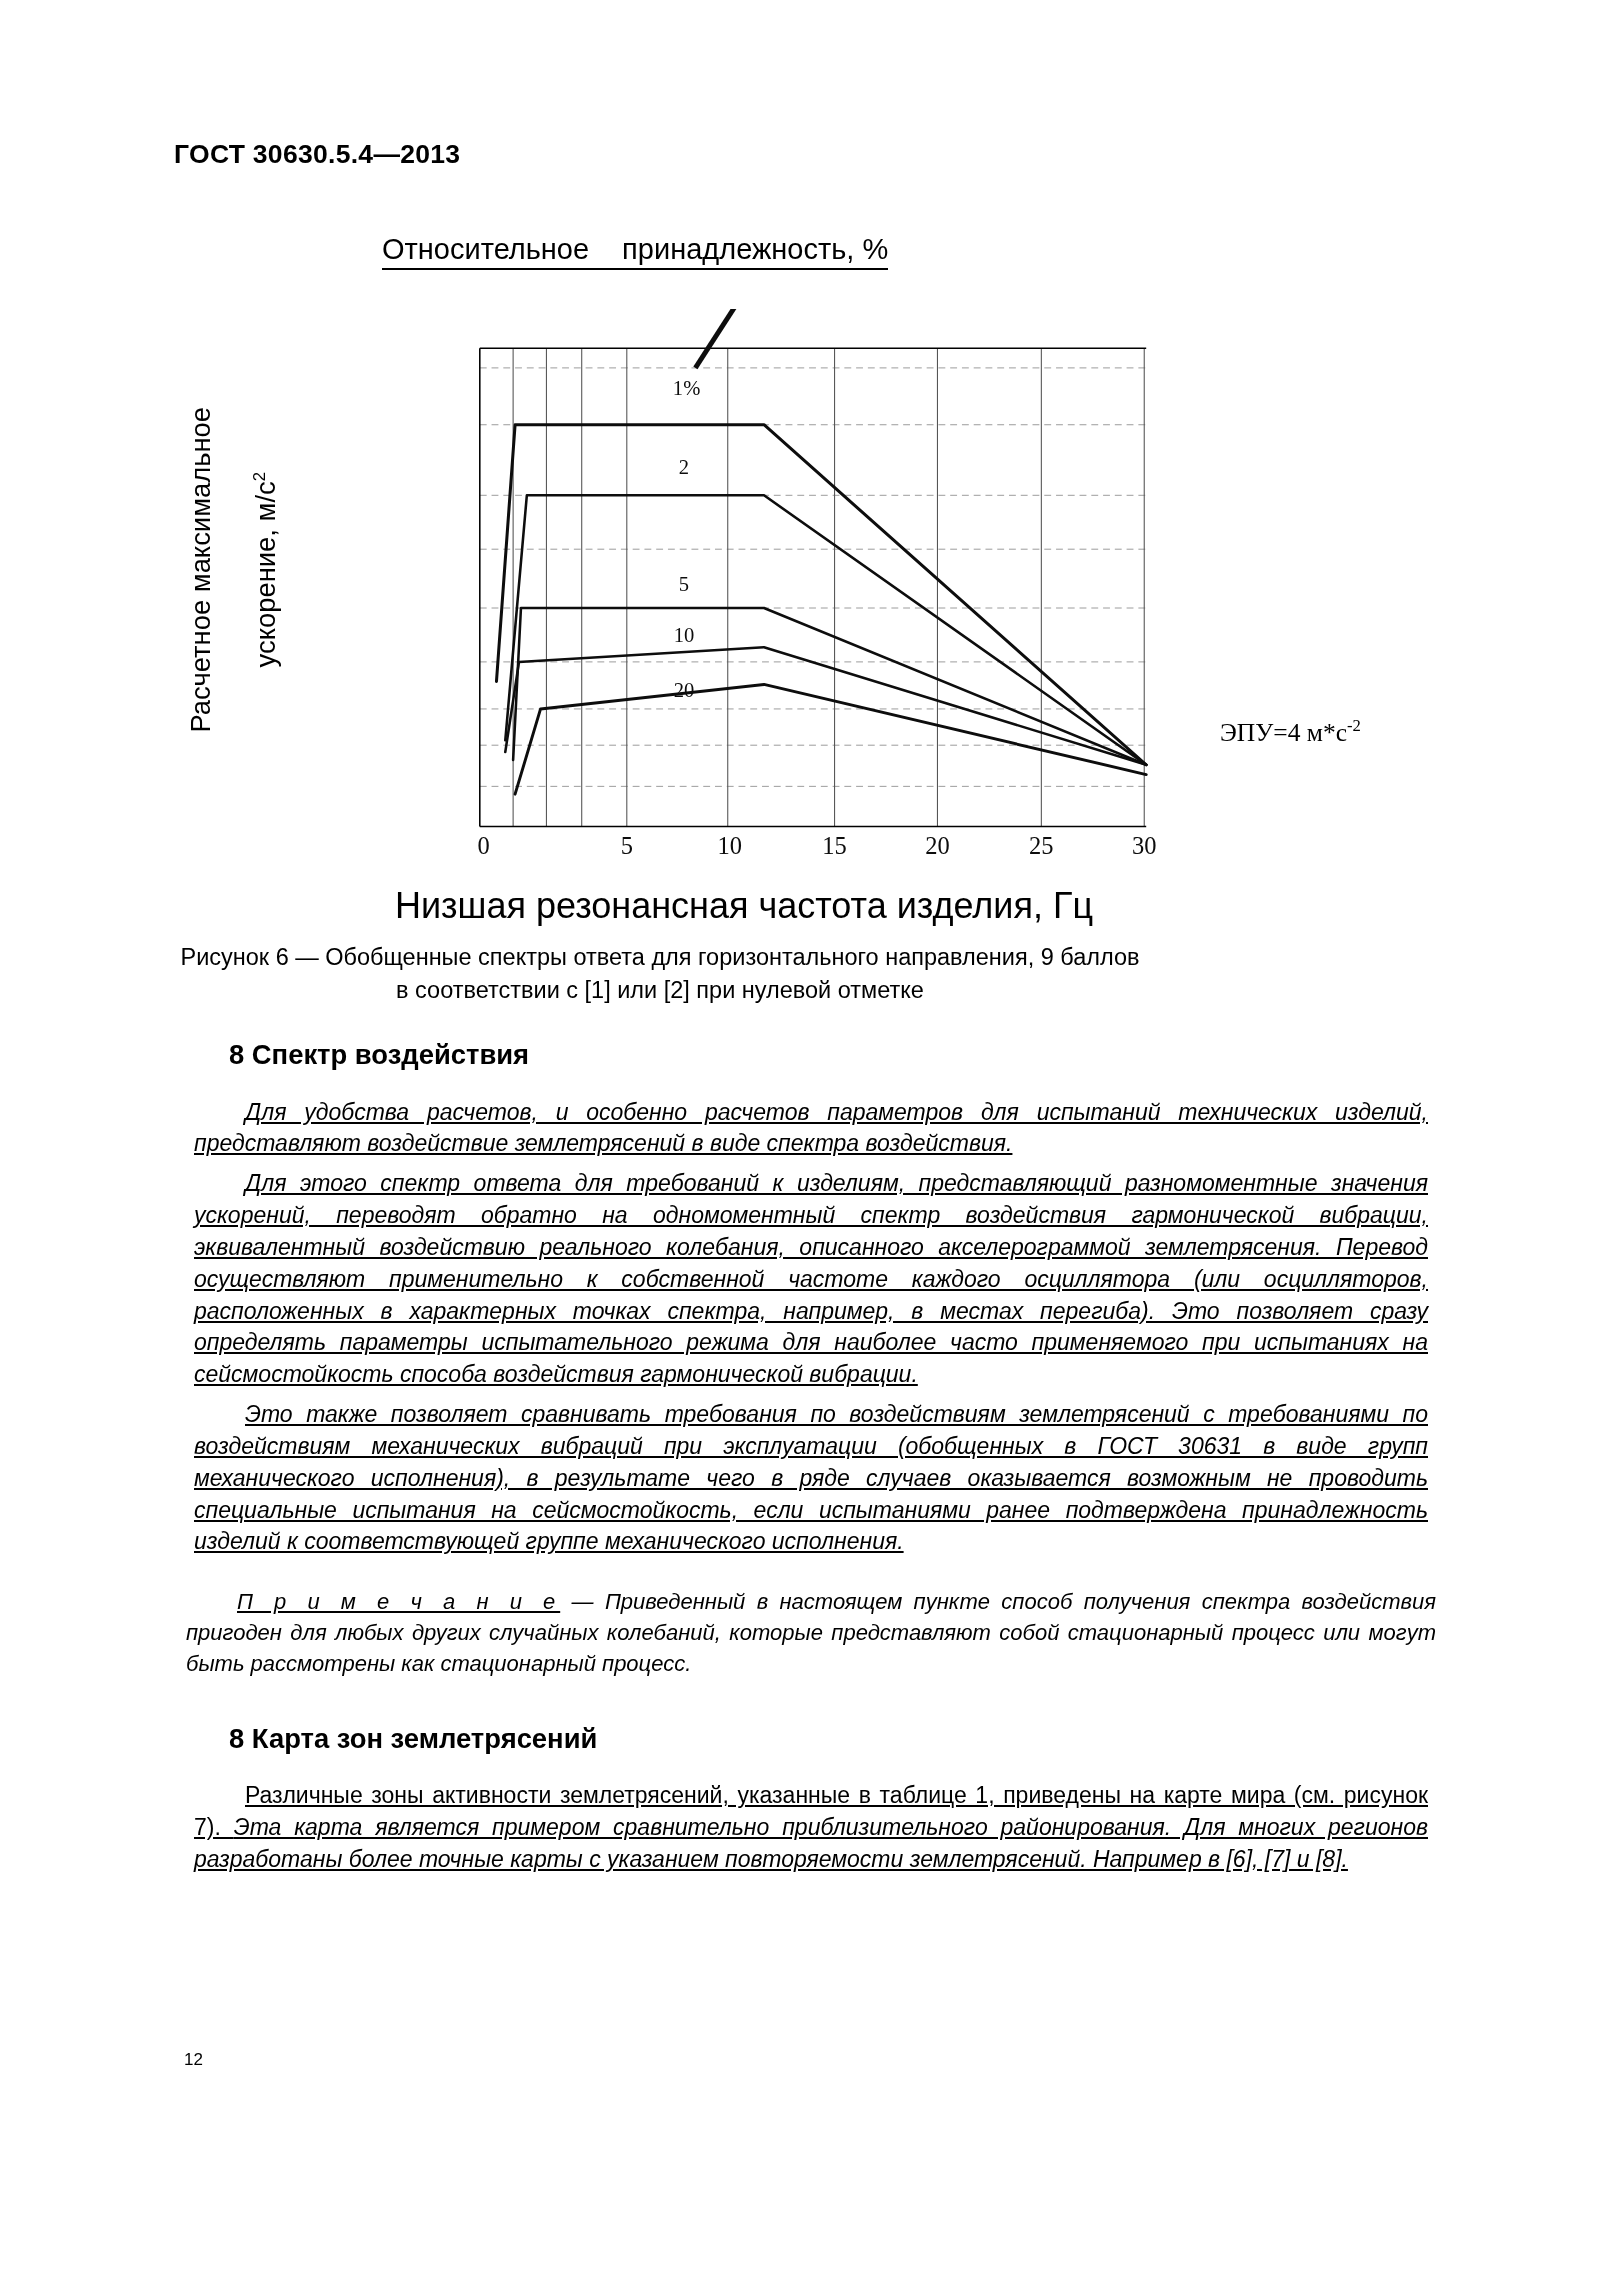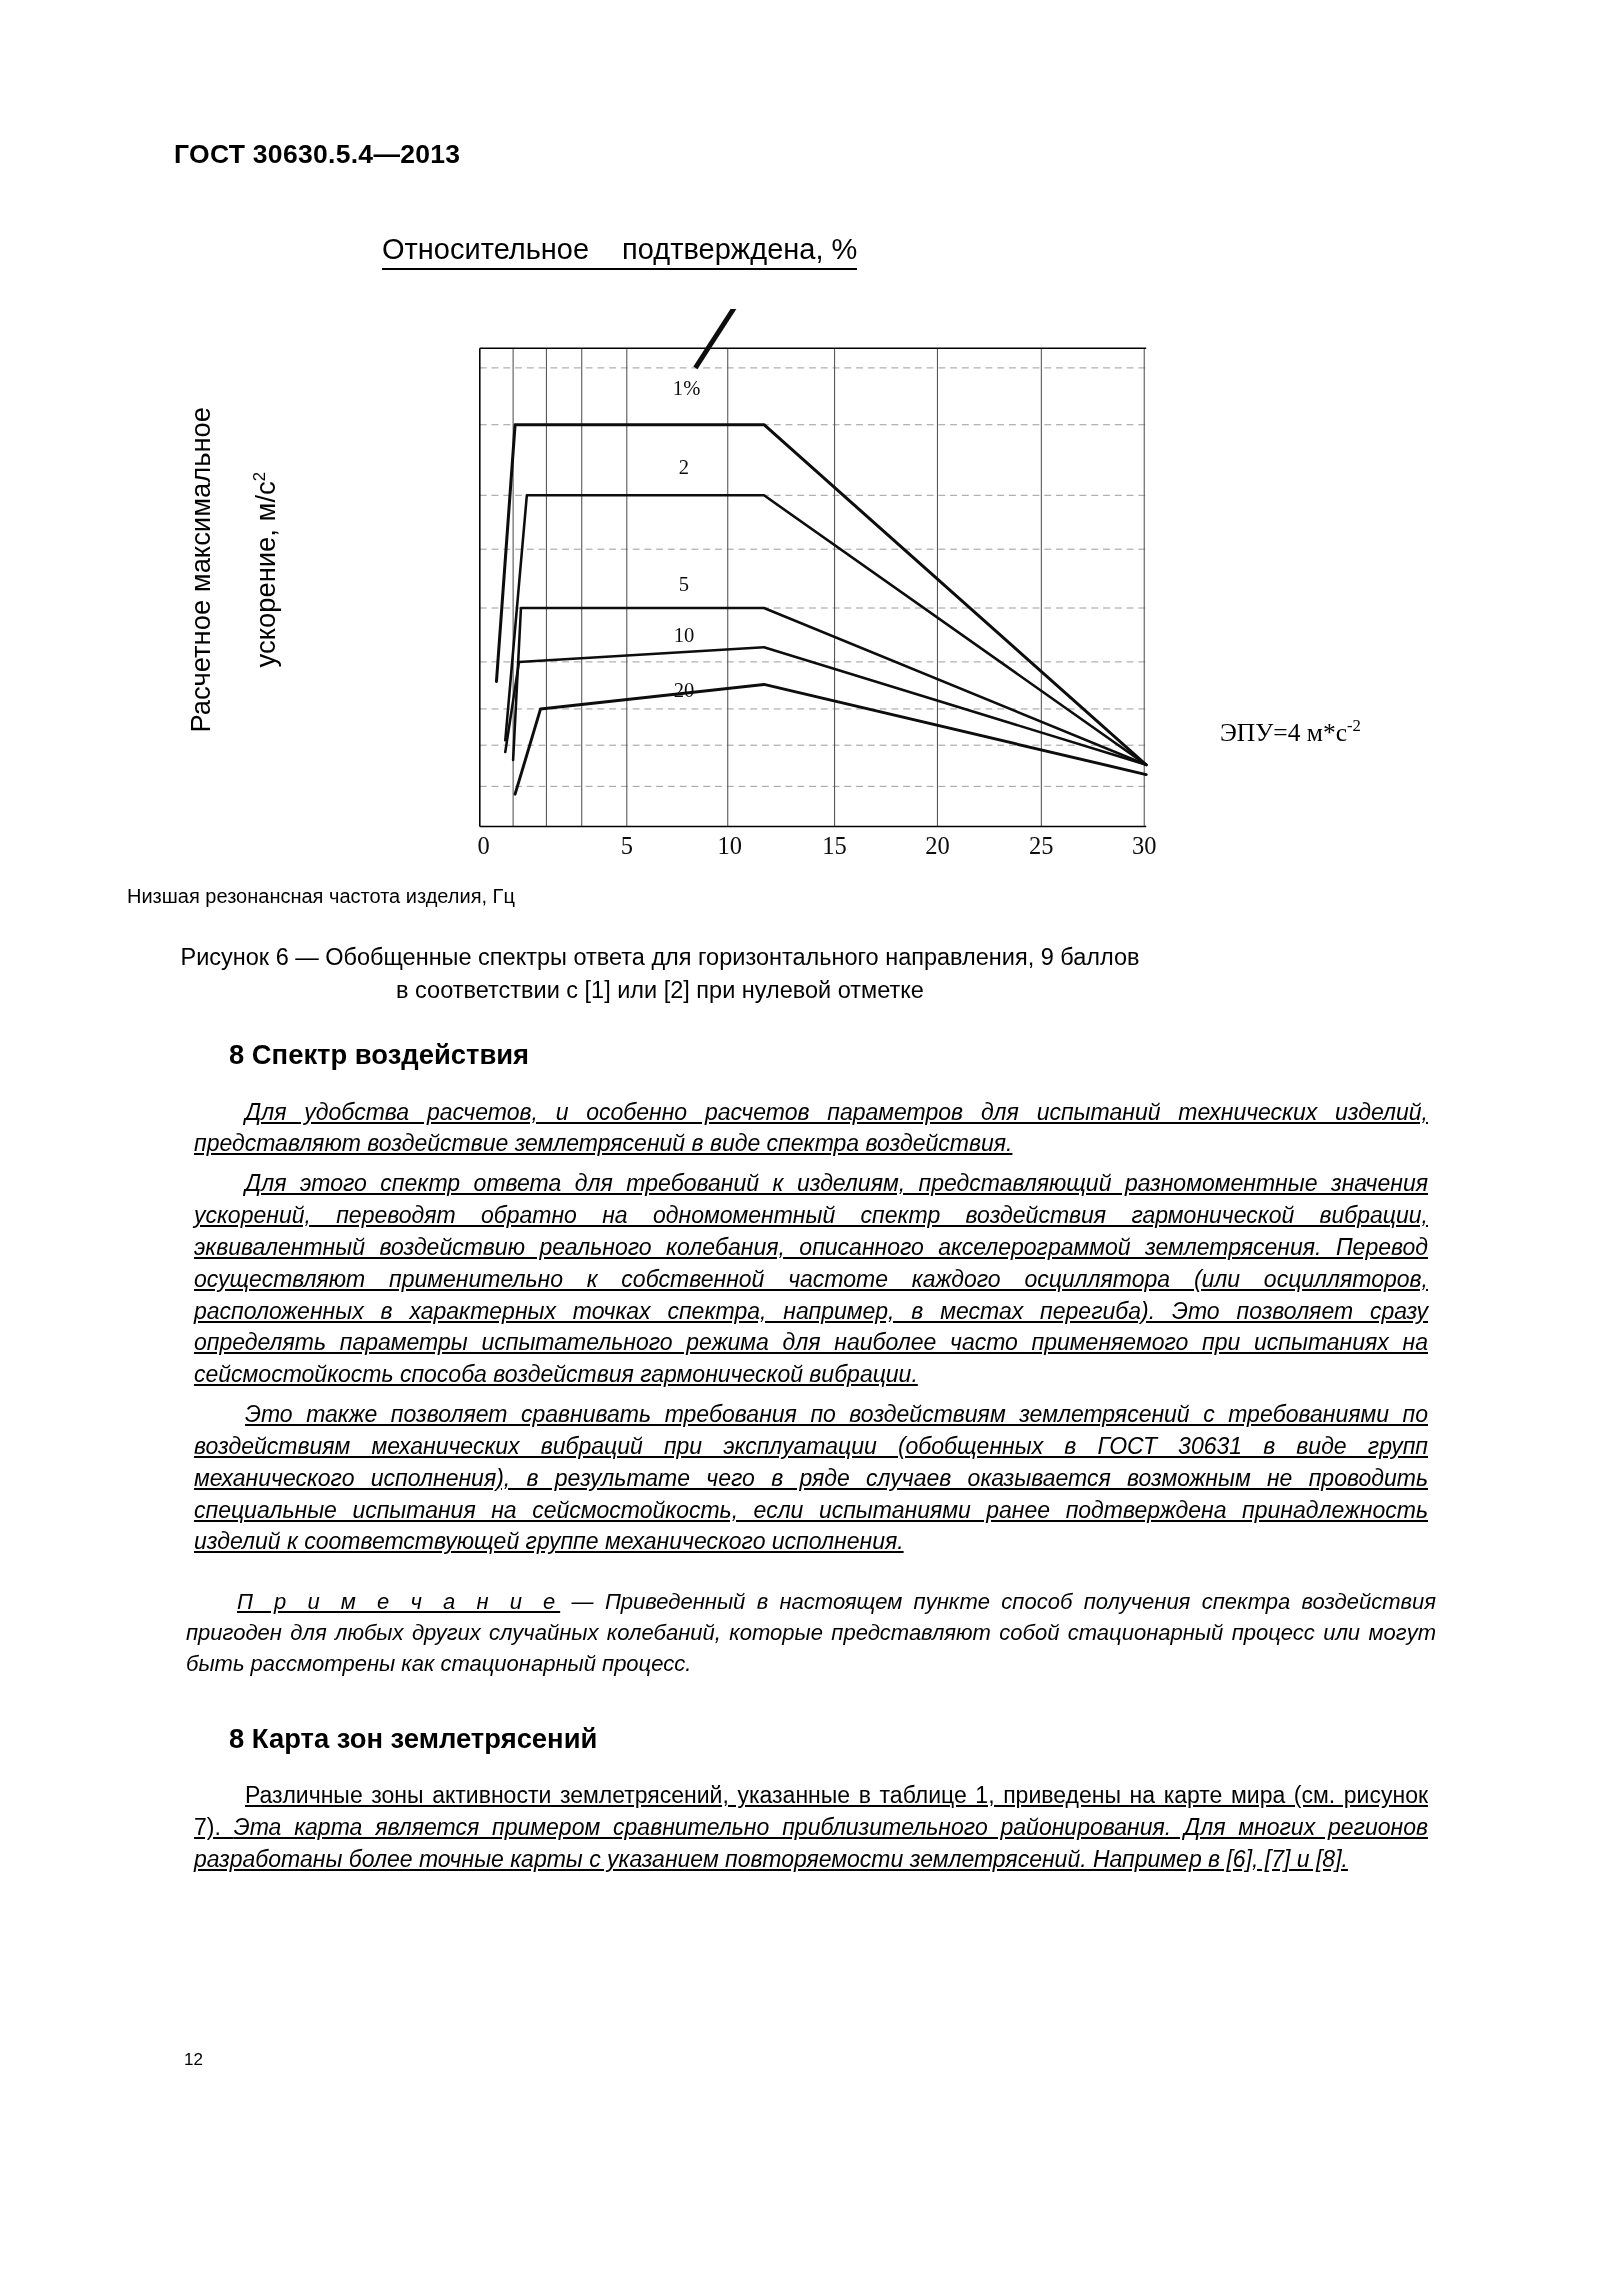--- a/index.html
+++ b/index.html
@@ -64,21 +64,22 @@
     line-height: 1.18;
     white-space: pre-line;
   }
   .y-axis-title sup { font-size: 16.7px; vertical-align: super; }
 
   .x-axis-title {
     position: absolute;
     left: 0;
     top: 674px;
     width: 1361px;
-    font-size: 20px;
+    text-align: center;
+    font-size: 36px;
   }
   .x-axis-title-inner { padding-left: 127px; }
 
   .plot-wrap {
     position: absolute;
     left: 470px;
     top: 98px;
     width: 686px;
     height: 549px;
   }
@@ -154,21 +155,21 @@
 </head>
 <body>
 
 <div class="page">
 
   <div class="doc-header">ГОСТ 30630.5.4—2013</div>
 
   <div class="figure">
 
     <div class="chart-title">
-      <span>Относительное</span><span class="gap"></span><span>подтверждена, %</span>
+      <span>Относительное</span><span class="gap"></span><span>принадлежность, %</span>
     </div>
 
     <div class="y-axis-title">
       <span>Расчетное максимальное</span><br>
       <span>ускорение, м/с</span><sup>2</sup>
     </div>
 
     <div class="plot-wrap">
       <svg class="plot-svg" width="686" height="549" viewBox="0 0 700 560">
 

